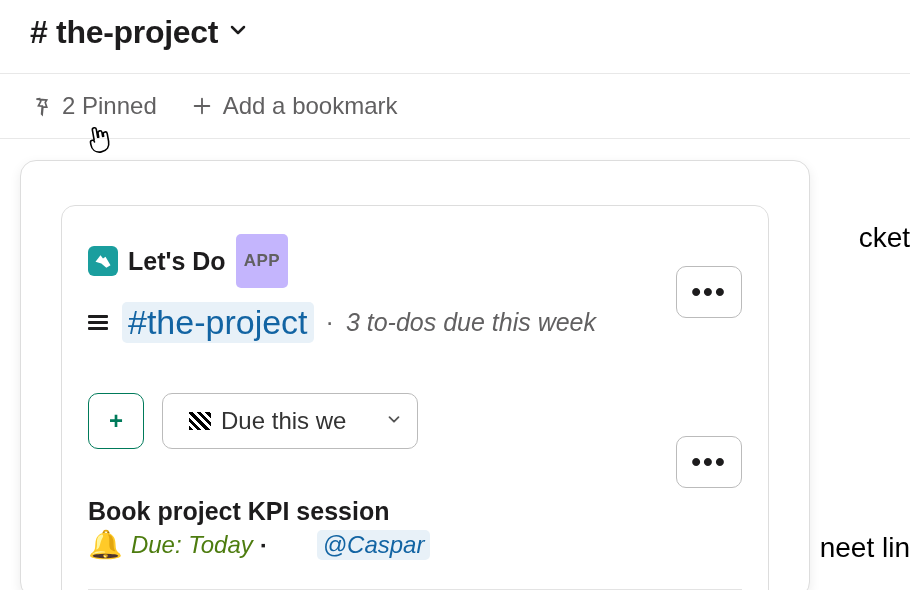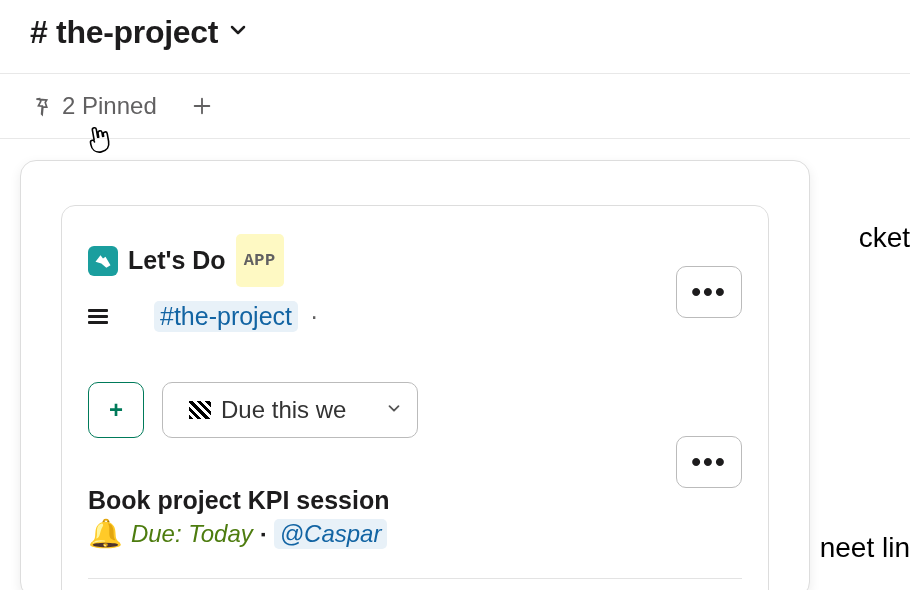--- a/index.html
+++ b/index.html
@@ -126,40 +126,38 @@
     justify-content: center;
   }
   .app-name {
     font-size: 25px;
     font-weight: 800;
   }
   .app-badge {
     font-size: 17px;
     font-weight: 600;
     color: #616061;
-    background: #fef9c3;
+    background: #c4b5fd;
     padding: 17px 8px;
     border-radius: 5px;
     letter-spacing: 0.5px;
-    font-family: Liberation Mono, monospace;
   }
 
   .card-sub {
     display: flex;
     align-items: center;
     gap: 12px;
   }
   .hash-link {
     color: #1264a3;
     background: #e8f1f8;
     padding: 1px 6px;
     border-radius: 5px;
-    font-size: 25px;
+    font-size: 34px;
     font-weight: 400;
-    margin-left: 32px;
   }
   .sub-text {
     color: #616061;
     font-size: 25px;
     font-style: italic;
   }
   .sub-sep {
     color: #616061;
     font-size: 25px;
   }
@@ -269,20 +267,21 @@
     color: #1d1c1d;
     font-size: 14px;
   }
   .mention {
     color: #1264a3;
     background: #e8f1f8;
     padding: 1px 6px;
     border-radius: 5px;
     font-size: 24px;
     font-style: italic;
+    margin-left: 43px;
   }
 
   .divider {
     border: none;
     border-top: 1px solid #e3e3e3;
     margin: 28px 0 0 0;
   }
 </style>
 </head>
 <body>
@@ -306,20 +305,21 @@
         </svg>
     </span>
     <span>2 Pinned</span>
   </div>
   <div class="toolbar-item">
     <span class="plus-icon-thin">
       <svg width="22" height="22" viewBox="0 0 24 24" fill="none" stroke="#616061" stroke-width="2">
           <path d="M12 4v16M4 12h16" stroke-linecap="round"></path>
         </svg>
     </span>
+    <span>Add a bookmark</span>
   </div>
   <span class="hand-cursor">
     <svg width="30" height="34" viewBox="0 0 30 34" fill="none" stroke="#000" stroke-width="1.6">
       <path d="M10 15V5c0-1.1.9-2 2-2s2 .9 2 2v8h1V9c0-1.1.9-2 2-2s2 .9 2 2v4h1v-2c0-1.1.9-2 2-2s2 .9 2 2v8c0 5-3 9-9 9s-9-4-9-9v-2c0-1.1.9-2 2-2s2 .9 2 2" stroke-linecap="round" stroke-linejoin="round"></path>
     </svg>
   </span>
 </div>
 
 <span class="bg-link one">cket</span>
 <span class="bg-link two">neet lin</span>
@@ -338,20 +338,21 @@
     </div>
 
     <div class="card-sub">
       <span class="hamburger-small">
         <span></span>
           <span></span>
           <span></span>
       </span>
       <span class="hash-link">#the-project</span>
       <span class="sub-sep">·</span>
+      <span class="sub-text">3 to-dos due this week</span>
     </div>
 
     <div class="more-btn top">•••</div>
 
     <div class="controls-row">
       <div class="pill-btn green">
         <span class="plus">+</span>
       </div>
       <div class="pill-btn pill-select">
         <span class="flag-icon"></span>

